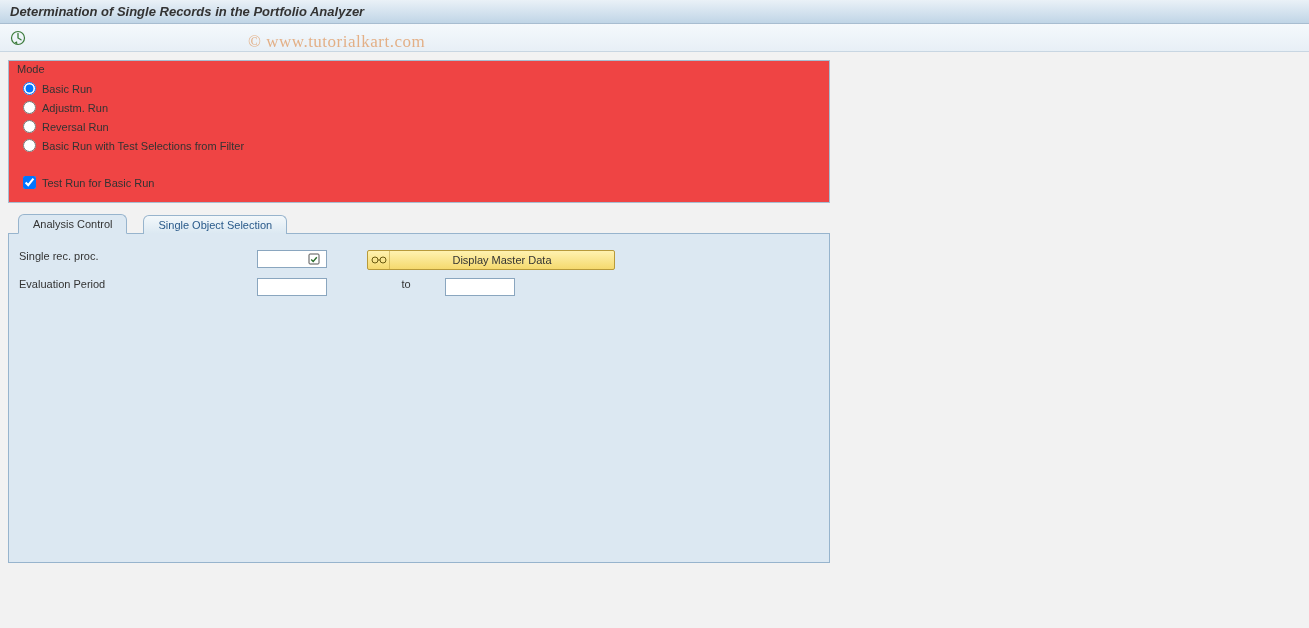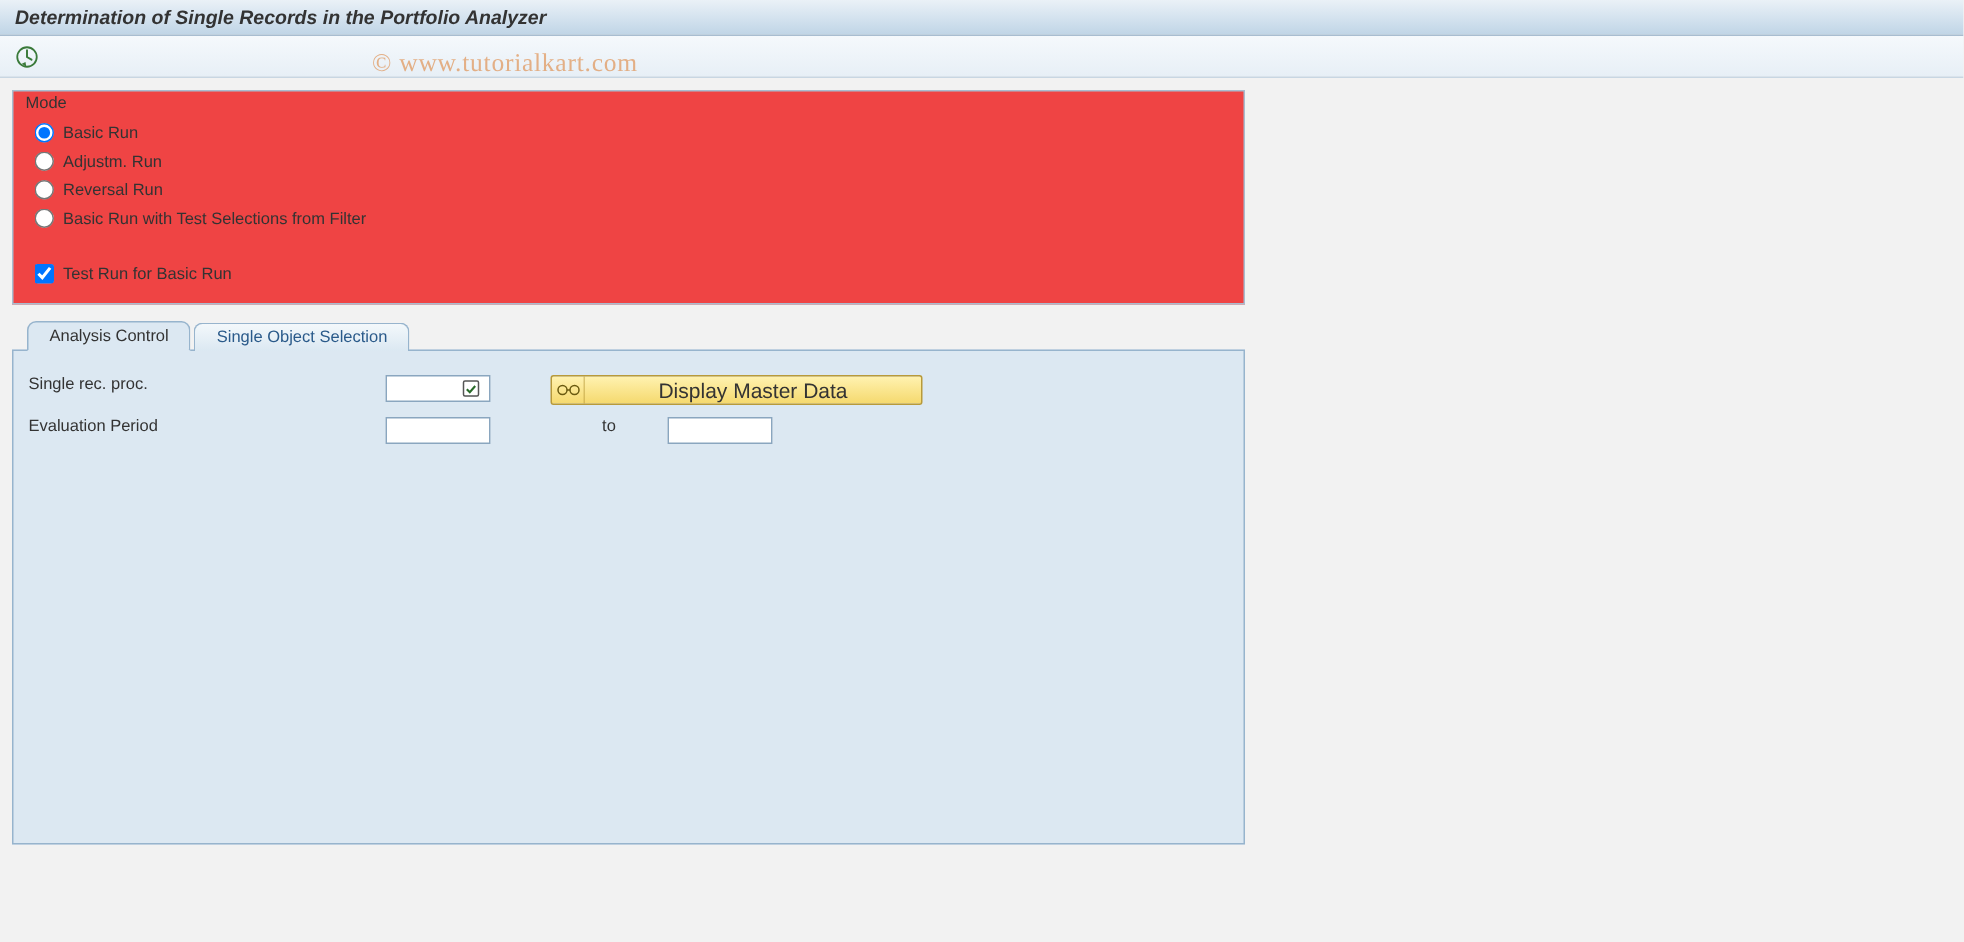--- a/index.html
+++ b/index.html
@@ -74,21 +74,21 @@
     .tab {
       border: 1px solid #97b4cd;
       border-bottom: none;
       background: linear-gradient(to bottom, #f3f8fb, #dbe8f2);
       padding: 3px 14px;
       font-size: 11px;
       color: #2a5a8a;
       border-top-left-radius: 6px;
       border-top-right-radius: 6px;
       cursor: pointer;
-      margin-right: 2px;
+      margin-right: 16px;
       position: relative;
       top: 1px;
     }
     .tab.active {
       background: #dce8f2;
       color: #333;
       border-bottom: 1px solid #dce8f2;
       top: 1px;
       z-index: 3;
     }
@@ -137,21 +137,21 @@
       align-items: center;
       justify-content: center;
       cursor: pointer;
     }
     .to-label { width: 78px; text-align: center; }
     .gold-button {
       border: 1px solid #b89a3a;
       background: linear-gradient(to bottom, #fff2b0, #f5d96e);
       height: 20px;
       width: 248px;
-      font-size: 14px;
+      font-size: 11px;
       color: #333;
       display: flex;
       align-items: center;
       cursor: pointer;
       padding: 0;
       border-radius: 2px;
     }
     .gold-button .btn-icon {
       width: 22px;
       display: flex;

